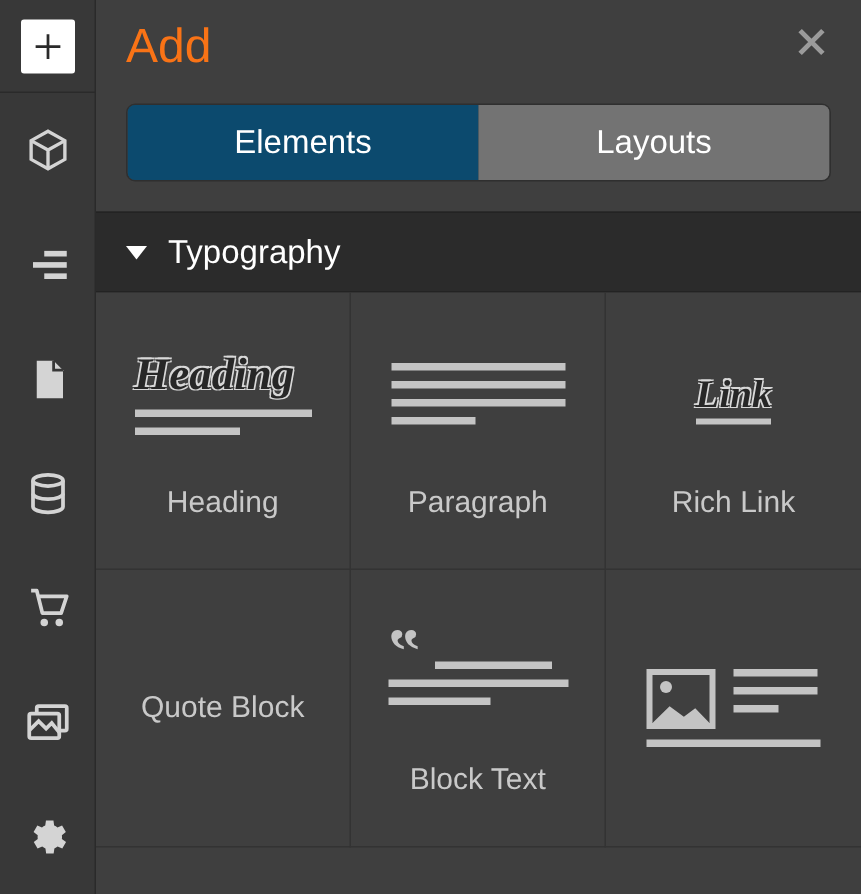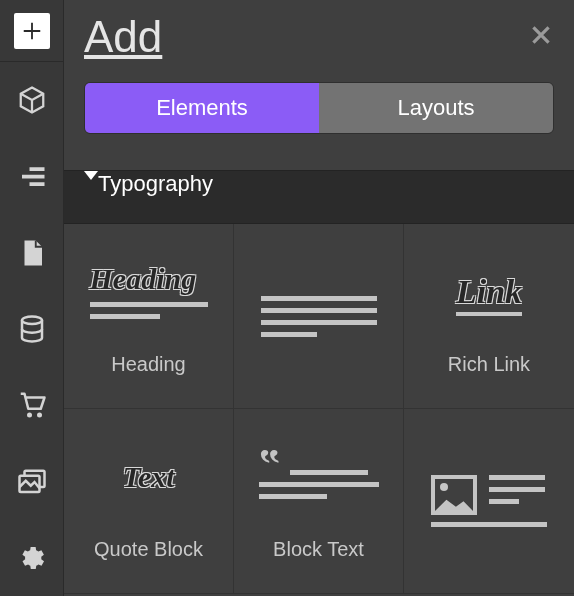--- a/index.html
+++ b/index.html
@@ -12,32 +12,32 @@
   .rail-btn.add { height: 64px; }
   .rail-btn.add .plus-box { width: 36px; height: 36px; background: #fff; display: flex; align-items: center; justify-content: center; border-radius: 2px; }
   .rail-btn.add .plus-box svg { width: 22px; height: 22px; }
   .rail-btn svg { width: 30px; height: 30px; fill: #d4d4d4; }
   .rail-sep { width: 64px; height: 1px; background: #2a2a2a; }
 
   
   .panel { flex: 1; background: #3f3f3f; display: flex; flex-direction: column; }
 
   .panel-header { display: flex; align-items: center; justify-content: space-between; padding: 12px 20px 14px 20px; }
-  .panel-title { font-size: 44px; font-weight: 500; color: #e5e5e5; text-decoration: underline; }
+  .panel-title { font-size: 32px; font-weight: 500; color: #f97316; }
   .close-btn { cursor: pointer; }
   .close-btn svg { width: 26px; height: 26px; stroke: #9b9b9b; stroke-width: 3; fill: none; }
 
   
   .tabs { margin: 6px 20px 0 20px; display: flex; border: 1px solid #2f2f2f; border-radius: 6px; overflow: hidden; height: 52px; }
   .tab { flex: 1; display: flex; align-items: center; justify-content: center; font-size: 22px; font-weight: 500; color: #fff; cursor: pointer; }
-  .tab.active { background: #8b5cf6; }
+  .tab.active { background: #0c4a6e; }
   .tab.inactive { background: #737373; }
 
   
-  .section-head { margin-top: 36px; height: 54px; background: #2b2b2b; display: flex; padding-left: 20px; border-top: 1px solid #232323; border-bottom: 1px solid #232323; }
+  .section-head { margin-top: 20px; height: 54px; background: #2b2b2b; display: flex; align-items: center; padding-left: 20px; gap: 14px; border-top: 1px solid #232323; border-bottom: 1px solid #232323; }
   .section-head .tri { width: 0; height: 0; border-left: 7px solid transparent; border-right: 7px solid transparent; border-top: 9px solid #fff; }
   .section-head .sec-label { font-size: 22px; font-weight: 500; color: #fff; }
 
   
   .grid { display: grid; grid-template-columns: repeat(3, 1fr); }
   .cell { height: 185px; border-right: 1px solid #333; border-bottom: 1px solid #333; display: flex; flex-direction: column; align-items: center; justify-content: center; gap: 26px; cursor: pointer; background: #3f3f3f; padding-top: 0; }
   .cell:nth-child(3n) { border-right: none; }
   .cell .icon-wrap { width: 120px; height: 70px; display: flex; align-items: center; justify-content: center; }
   .cell .cap { font-size: 20px; color: #c9c9c9; }
 
@@ -45,21 +45,21 @@
   .bar { height: 5px; background: #c4c4c4; display: block; margin-bottom: 7px; }
 
   .heading-icon { display: flex; flex-direction: column; align-items: flex-start; }
   .heading-icon .txt { font-family: Georgia, 'Times New Roman', serif; font-style: italic; font-weight: 700; font-size: 30px; color: #272727; text-shadow: -1px -1px 0 #d8d8d8, 1px -1px 0 #d8d8d8, -1px 1px 0 #d8d8d8, 1px 1px 0 #d8d8d8; line-height: 1; margin-bottom: 8px; }
   .heading-icon .u { width: 120px; }
 
   .para-icon { display: flex; flex-direction: column; align-items: flex-start; }
   .para-icon .bar { width: 116px; }
   .para-icon .bar.short { width: 56px; margin-bottom: 0; }
 
-  .link-icon .txt { font-family: Georgia, 'Times New Roman', serif; font-style: italic; font-weight: 700; font-size: 34px; color: #272727; text-shadow: -1px -1px 0 #d8d8d8, 1px -1px 0 #d8d8d8, -1px 1px 0 #d8d8d8, 1px 1px 0 #d8d8d8; border-bottom: 4px solid #c4c4c4; padding-bottom: 2px; }
+  .link-icon .txt { font-family: Georgia, 'Times New Roman', serif; font-style: italic; font-weight: 700; font-size: 26px; color: #272727; text-shadow: -1px -1px 0 #d8d8d8, 1px -1px 0 #d8d8d8, -1px 1px 0 #d8d8d8, 1px 1px 0 #d8d8d8; border-bottom: 4px solid #c4c4c4; padding-bottom: 2px; }
 
   .textblock-icon .txt { font-family: Georgia, 'Times New Roman', serif; font-style: italic; font-weight: 700; font-size: 30px; color: #272727; text-shadow: -1px -1px 0 #d8d8d8, 1px -1px 0 #d8d8d8, -1px 1px 0 #d8d8d8, 1px 1px 0 #d8d8d8; }
 
   .quote-icon { display: flex; flex-direction: column; gap: 7px; align-items: flex-start; }
   .quote-icon .row1 { display: flex; align-items: flex-end; gap: 10px; }
   .quote-icon .qmark { font-family: Georgia, serif; font-size: 42px; font-weight: 700; color: #c4c4c4; line-height: 0.5; transform: scaleX(-1); }
   .quote-icon .bar { width: 78px; margin-bottom: 0; }
   .quote-icon .bar.long { width: 120px; }
   .quote-icon .bar.short { width: 68px; }
 
@@ -168,33 +168,31 @@
 
       <div class="cell">
         <div class="icon-wrap">
           <div class="para-icon">
             <span class="bar"></span>
             <span class="bar"></span>
             <span class="bar"></span>
             <span class="bar short"></span>
           </div>
         </div>
+        <div class="cap">Paragraph</div>
       </div>
 
       <div class="cell">
         <div class="icon-wrap">
           <div class="link-icon"><span class="txt">Link</span></div>
         </div>
         <div class="cap">Rich Link</div>
       </div>
 
       <div class="cell">
-        <div class="icon-wrap">
-          <div class="textblock-icon"><span class="txt">Text</span></div>
-        </div>
         <div class="cap">Quote Block</div>
       </div>
 
       <div class="cell">
         <div class="icon-wrap">
           <div class="quote-icon">
             <div class="row1">
                 <span class="qmark">”</span>
                 <span class="bar"></span>
               </div>

